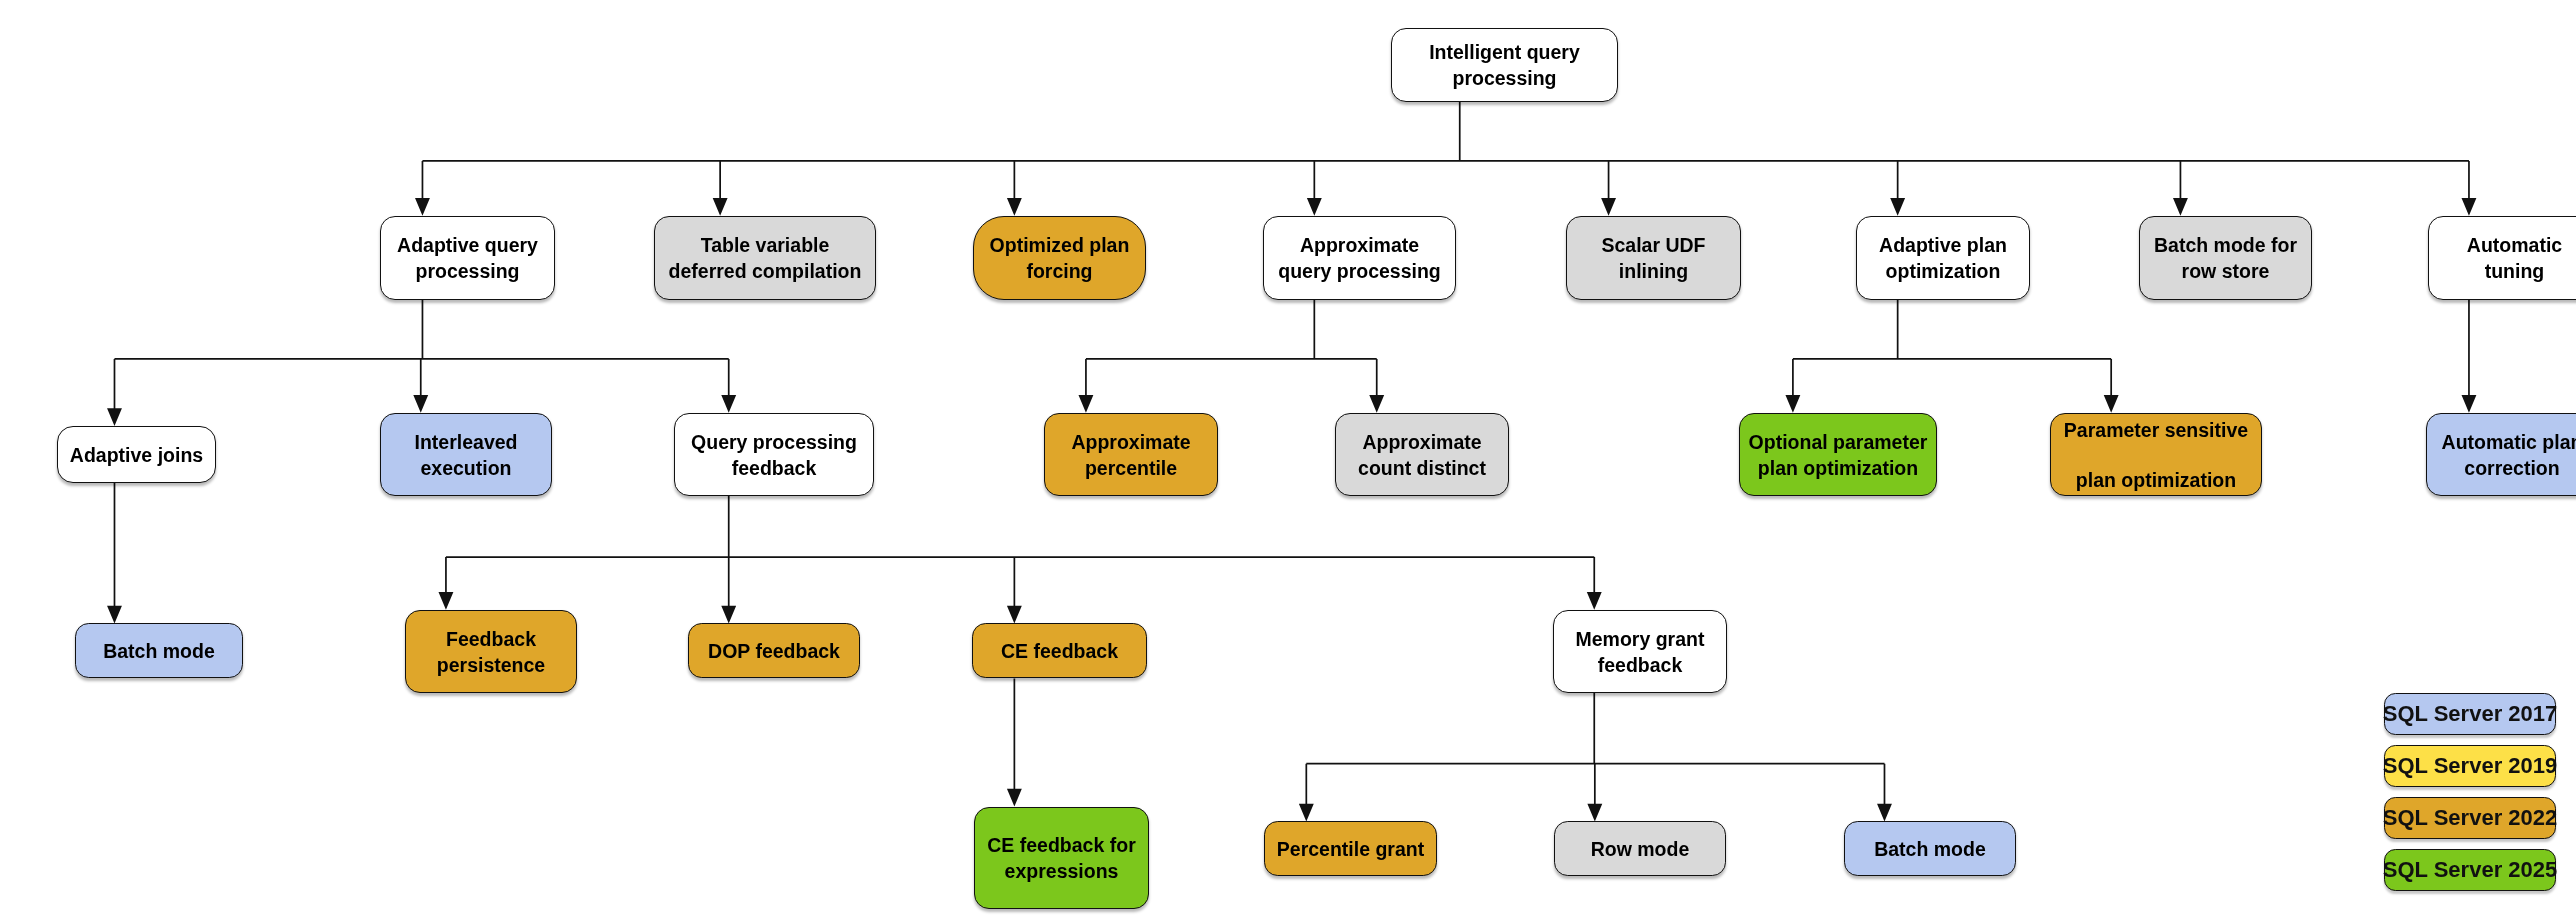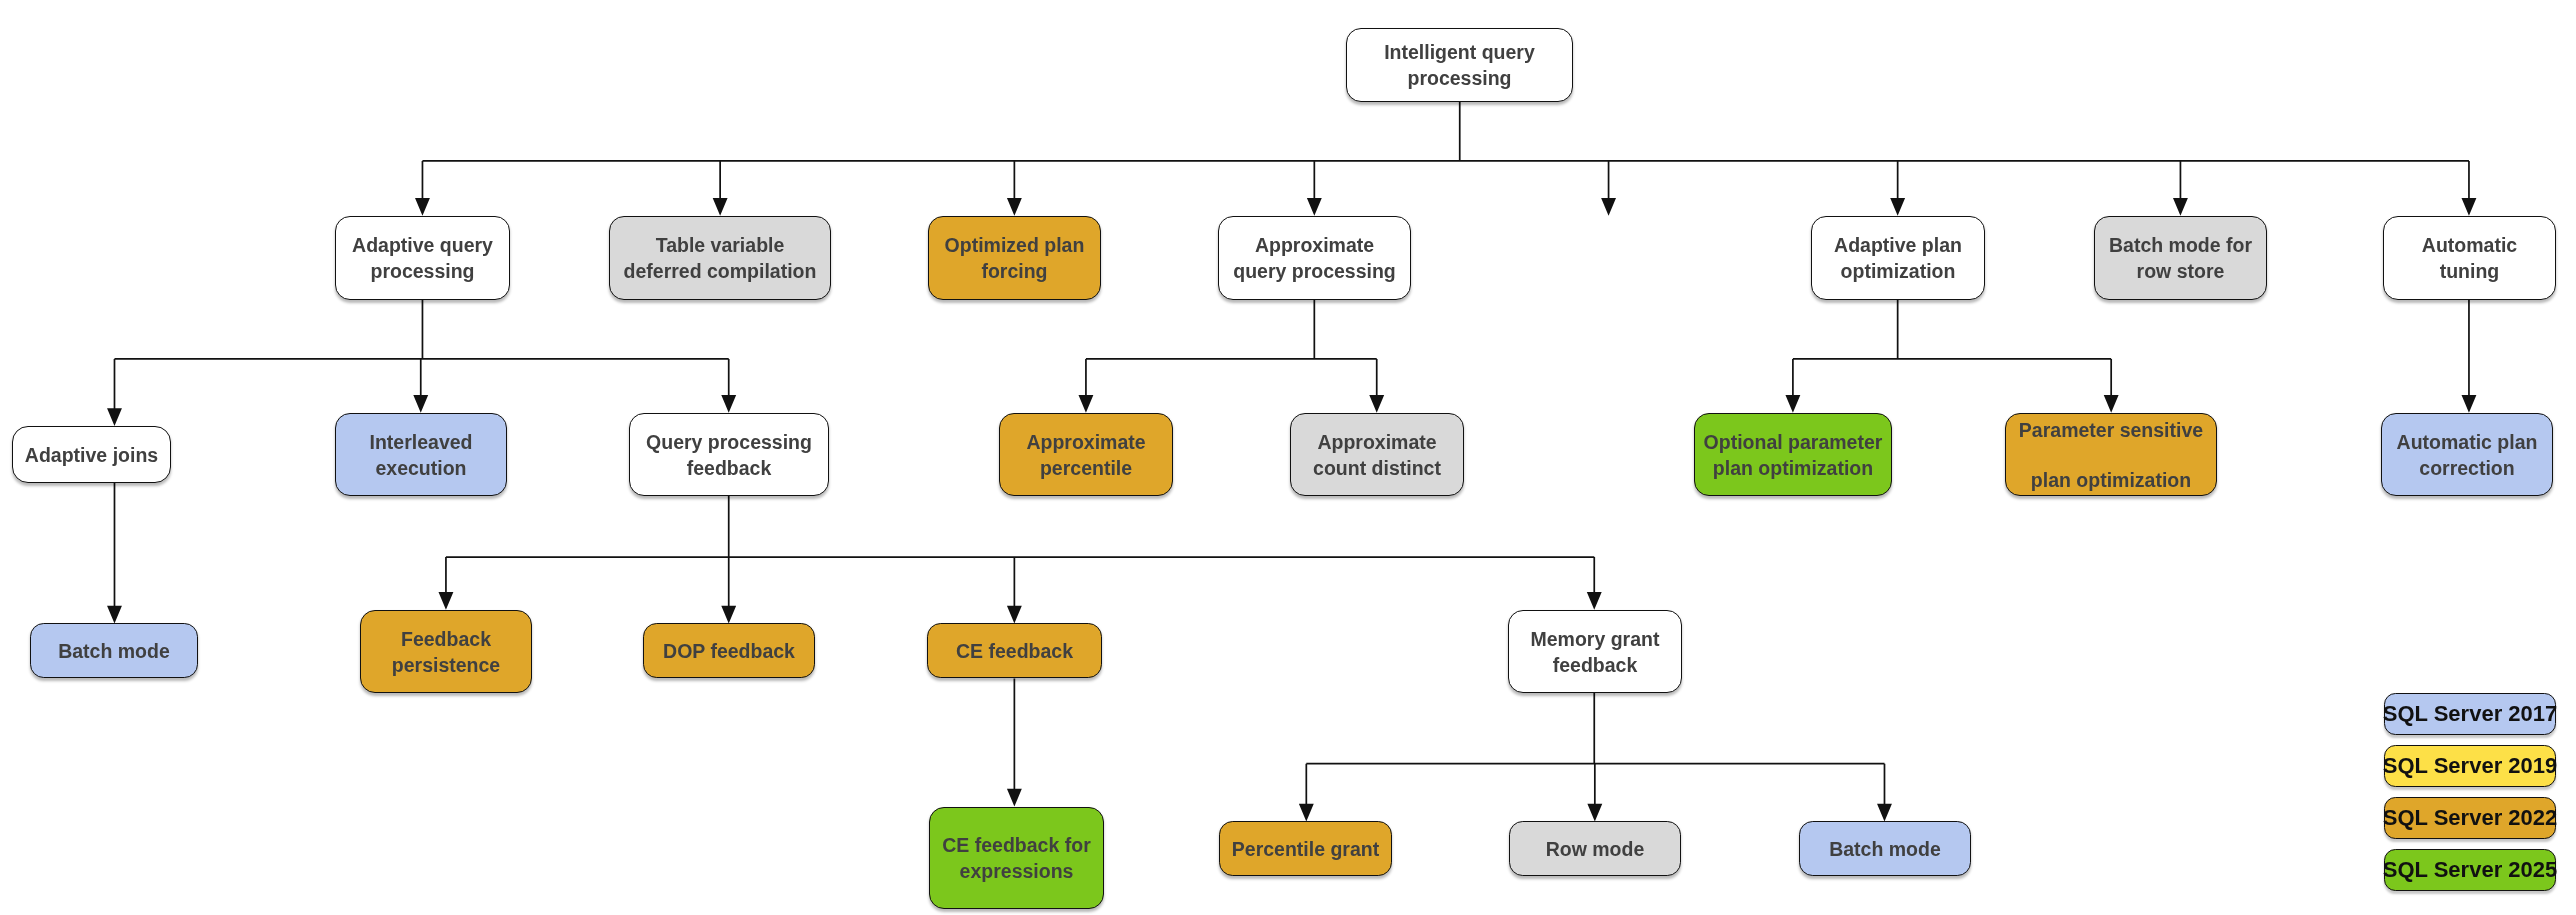--- a/index.html
+++ b/index.html
@@ -1,22 +1,22 @@
 <!DOCTYPE html>
 <html style="font-size:9.2px"><head>
 <meta charset="utf-8">
 <style>
   html,body{margin:0;padding:0;background:#ffffff;}
   .canvas{position:relative;width:2576px;height:916px;background:#ffffff;overflow:hidden;
           font-family:"Liberation Sans","DejaVu Sans",sans-serif;}
   .edges{position:absolute;left:0;top:0;}
   .node{position:absolute;box-sizing:border-box;border:1.7px solid #111;border-radius:15px;
         display:flex;flex-direction:column;align-items:center;justify-content:center;
-        font-size:19.5px;font-weight:600;line-height:26px;color:#404040;
-        background:#fff;box-shadow:0 2.9px 2.9px rgba(0,0,0,.28);}
+        font-size:19.5px;font-weight:600;line-height:26px;color:#000000;
+        background:#fff;box-shadow:0 2.9px 2.9px rgba(0,0,0,.28);margin-left:45px;}
   .node span{display:block;white-space:nowrap;}
   .legend-item{position:absolute;box-sizing:border-box;border:1.7px solid #111;border-radius:11.4px;
         display:flex;align-items:center;justify-content:center;font-size:22px;font-weight:700;
         color:#111;box-shadow:0 2.3px 2.3px rgba(0,0,0,.22);white-space:nowrap;}
 </style>
 </head>
 <body>
 
 <div class="canvas">
 
@@ -54,27 +54,31 @@
   </div>
 
   <div class="node" style="left: 335px; top: 216px; width: 175px; height: 84px; background-color: rgb(255, 255, 255);">
     <span>Adaptive query</span>
     <span>processing</span>
   </div>
   <div class="node" style="left: 609px; top: 216px; width: 222px; height: 84px; background-color: rgb(217, 217, 217);">
     <span>Table variable</span>
     <span>deferred compilation</span>
   </div>
-  <div class="node" style="left: 928px; top: 216px; width: 173px; height: 84px; background-color: rgb(223, 166, 42);">
+  <div class="node" style="left: 928px; top: 216px; width: 173px; height: 84px; background-color: rgb(223, 166, 42); border-radius: 31px;">
     <span>Optimized plan</span>
     <span>forcing</span>
   </div>
   <div class="node" style="left: 1218px; top: 216px; width: 193px; height: 84px; background-color: rgb(255, 255, 255);">
     <span>Approximate</span>
     <span>query processing</span>
+  </div>
+  <div class="node" style="left: 1521px; top: 216px; width: 175px; height: 84px; background-color: rgb(217, 217, 217);">
+    <span>Scalar UDF</span>
+    <span>inlining</span>
   </div>
   <div class="node" style="left: 1811px; top: 216px; width: 174px; height: 84px; background-color: rgb(255, 255, 255);">
     <span>Adaptive plan</span>
     <span>optimization</span>
   </div>
   <div class="node" style="left: 2094px; top: 216px; width: 173px; height: 84px; background-color: rgb(217, 217, 217);">
     <span>Batch mode for</span>
     <span>row store</span>
   </div>
   <div class="node" style="left: 2383px; top: 216px; width: 173px; height: 84px; background-color: rgb(255, 255, 255);">

